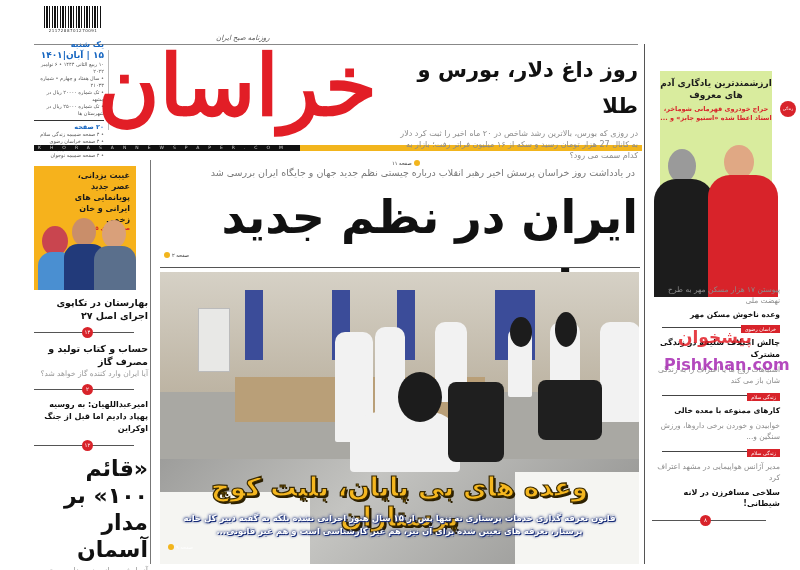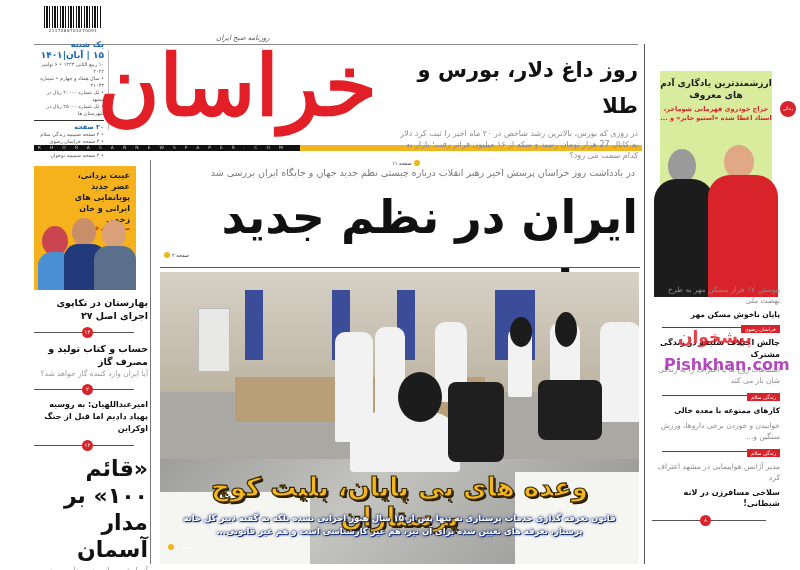--- a/index.html
+++ b/index.html
@@ -155,21 +155,21 @@
       <div class="body"></div>
     </div>
   <div class="michael">
       <div class="head"></div>
       <div class="body"></div>
     </div>
 </div>
 
 <div class="abs rc rtl" style="top:284px;">
   <div class="grey">پیوستن ۱۷ هزار مسکن مهر به طرح نهضت ملی</div>
-  <div class="bold" style="margin-top:3px;">پایان ناخوش مسکن مهر</div>
+  <div class="bold" style="margin-top:3px;">وعده ناخوش مسکن مهر</div>
   <div class="cat-line" style="margin:3px 0 6px;"><span class="cat">خراسان رضوی</span></div>
   <div class="bold" style="font-size:8px;line-height:12px;">چالش اختلاف سلیقه در زندگی مشترک</div>
   <div class="grey" style="margin-top:3px;">اشتباهات زوج ها یا اعتراف را به زندگی شان باز می کند</div>
   <div class="cat-line" style="margin:5px 0 6px;"><span class="cat">زندگی سلام</span></div>
   <div class="bold">کارهای ممنوعه با معده خالی</div>
   <div class="grey" style="margin-top:4px;">خوابیدن و خوردن برخی داروها، ورزش سنگین و...</div>
   <div class="cat-line" style="margin:5px 0 6px;"><span class="cat">زندگی سلام</span></div>
   <div class="grey">مدیر آژانس هواپیمایی در مشهد اعتراف کرد</div>
   <div class="bold" style="margin-top:4px;font-size:8px;">سلاخی مسافرزن در لانه شیطانی!</div>
   <div class="num-line" style="margin-top:5px;">

